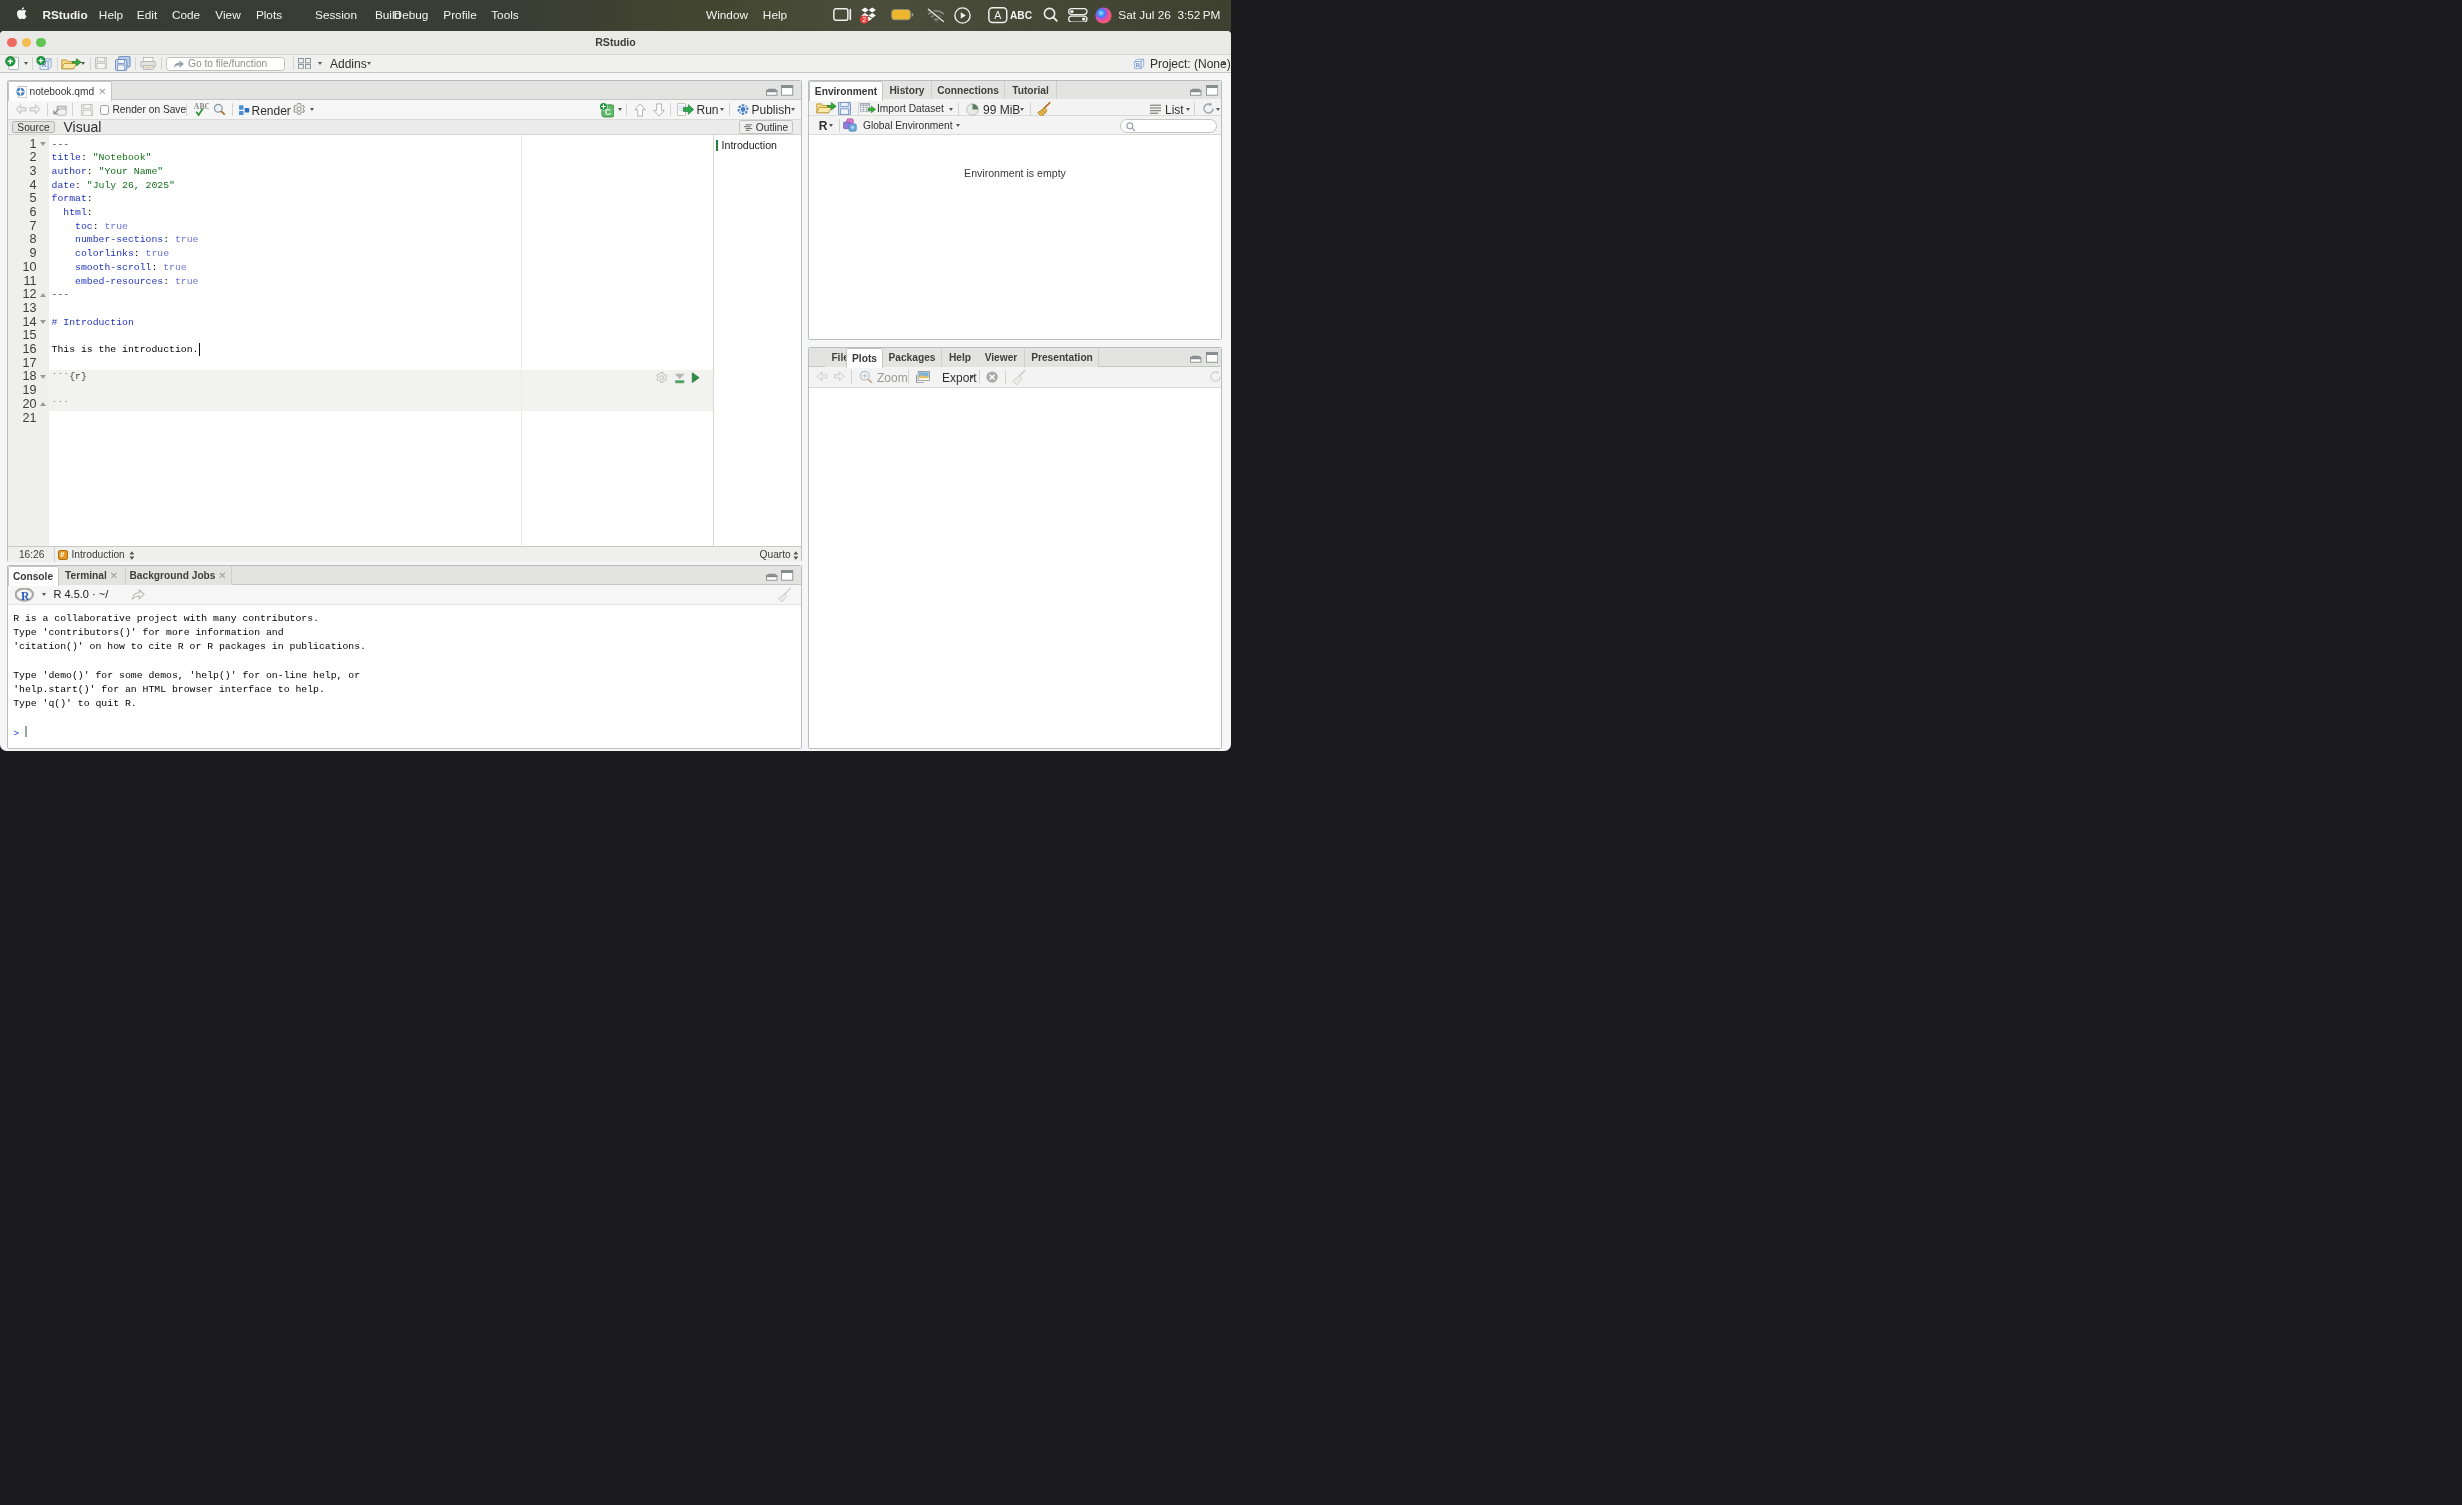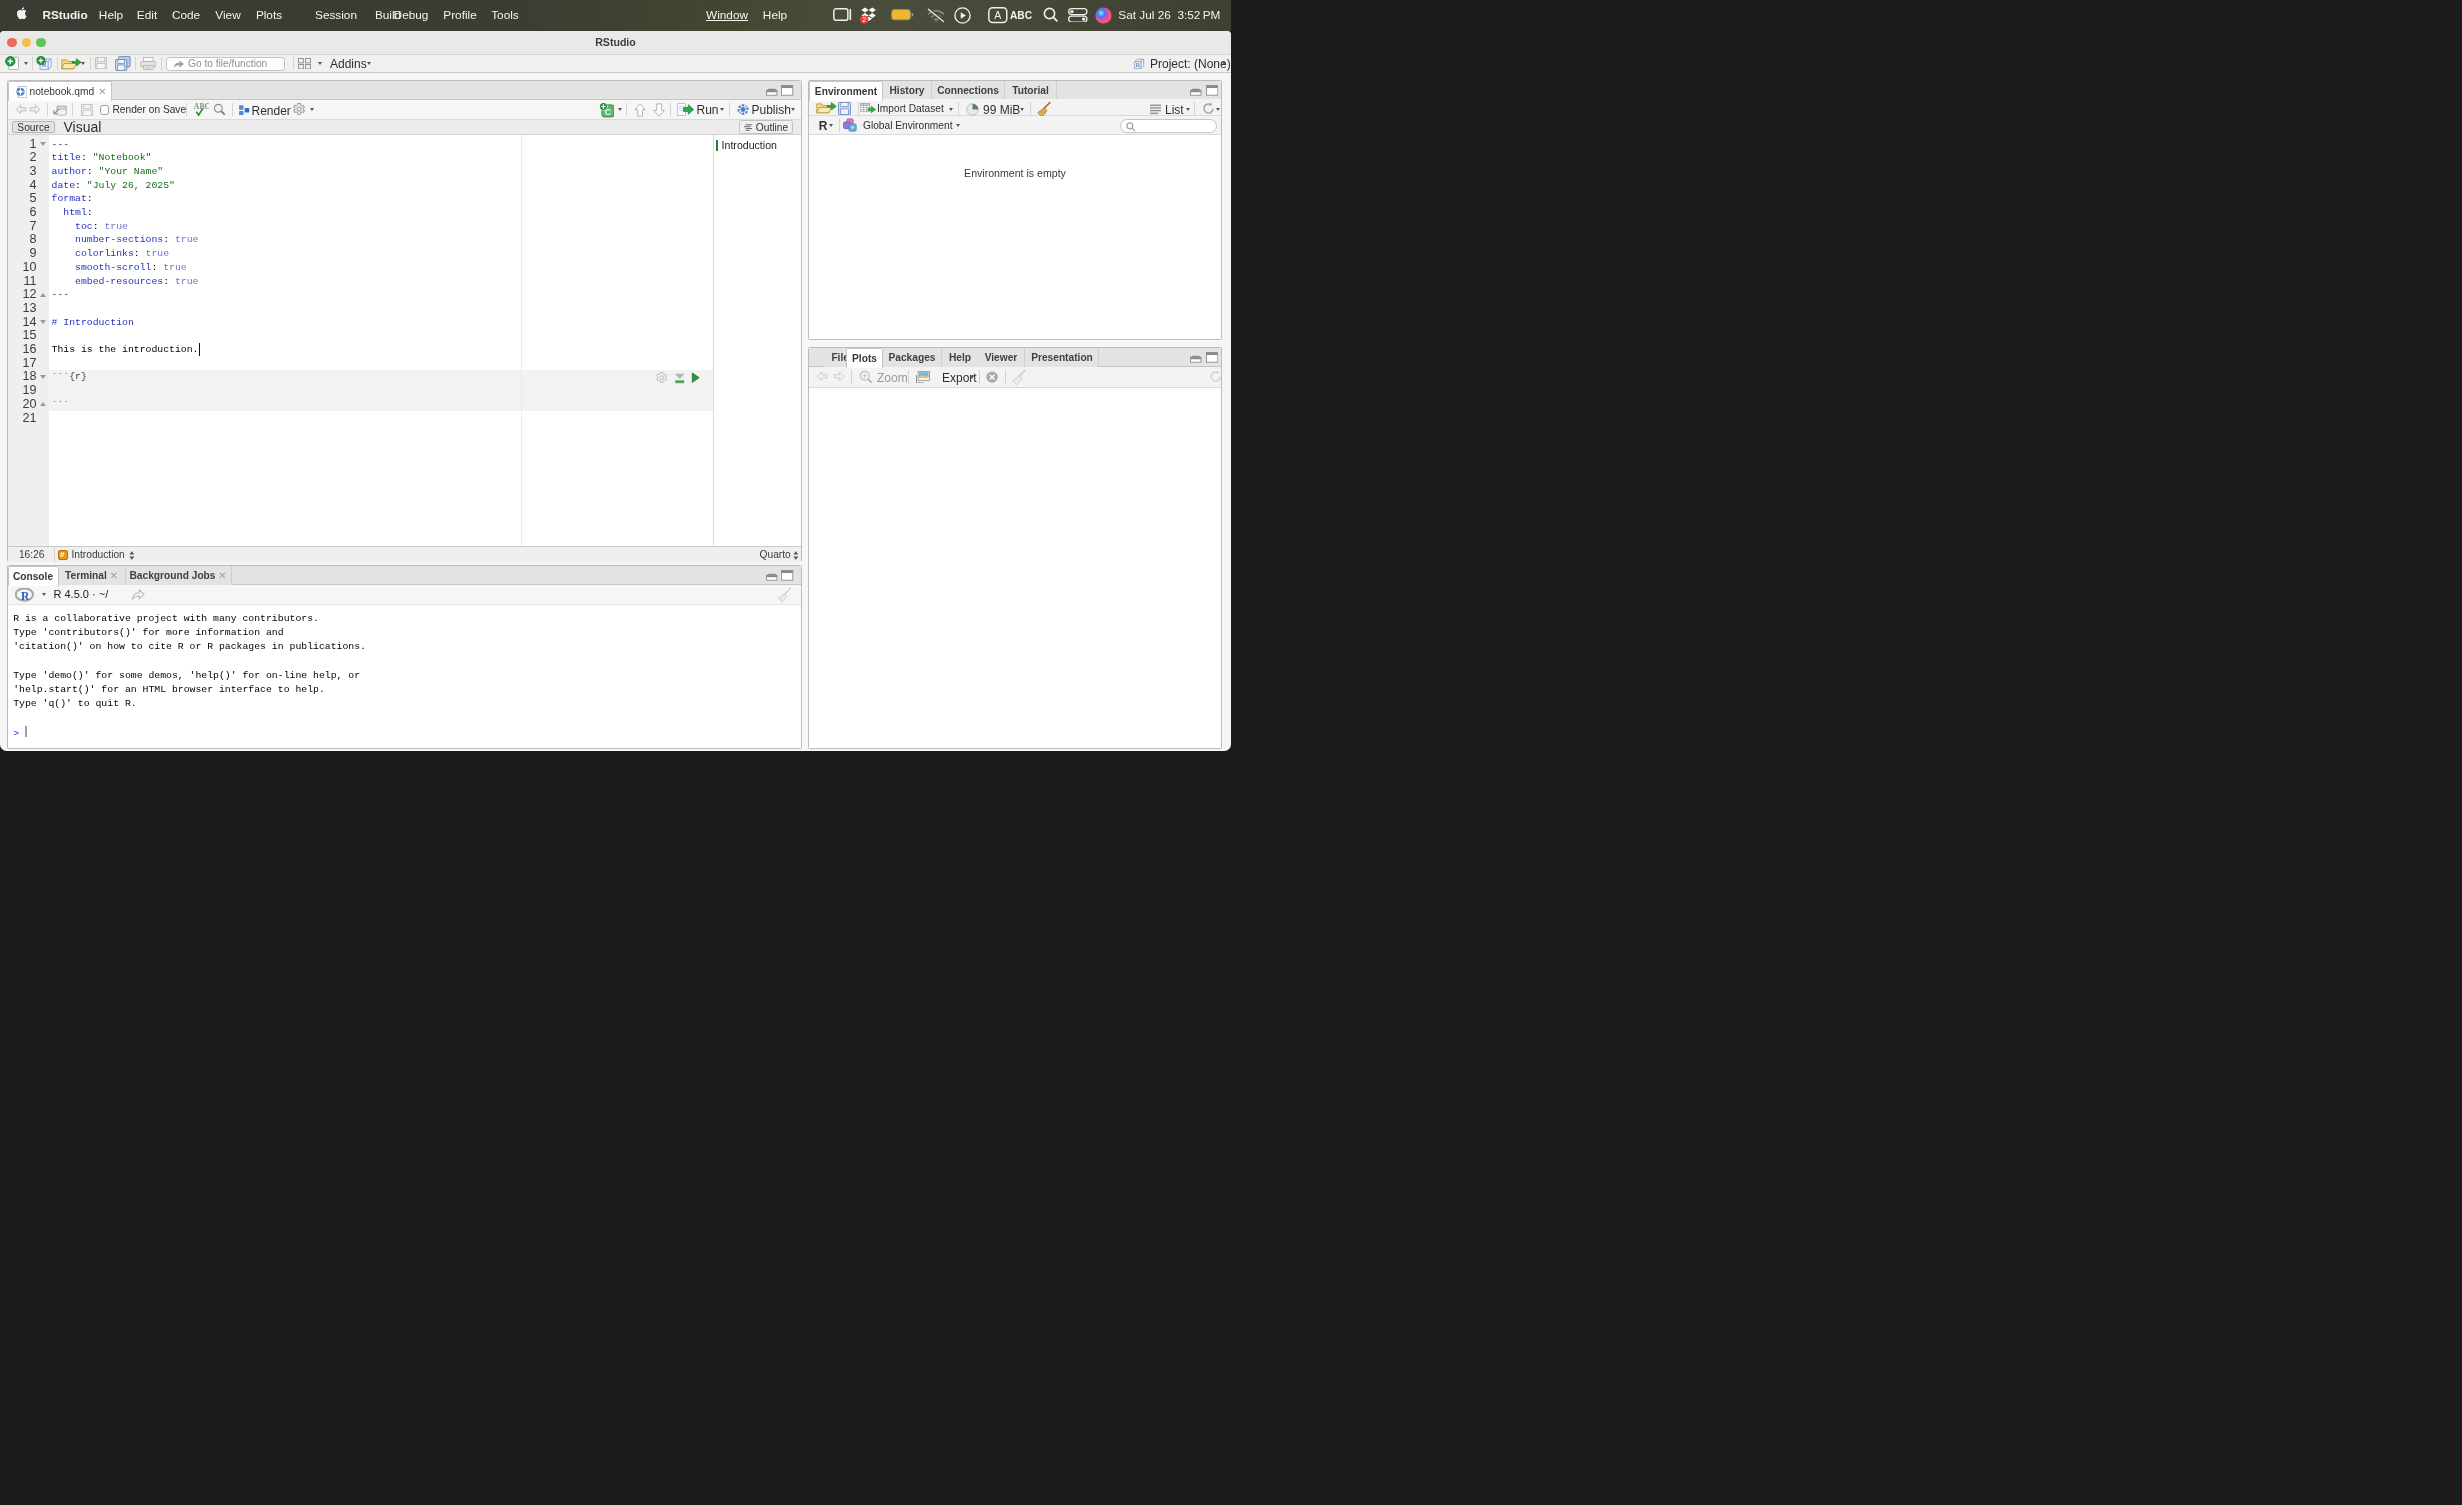--- a/index.html
+++ b/index.html
@@ -47,21 +47,21 @@
     <span class="mitem" style="left:111px;">Help</span>
     <span class="mitem" style="left:147px;">Edit</span>
     <span class="mitem" style="left:186px;">Code</span>
     <span class="mitem" style="left:228px;">View</span>
     <span class="mitem" style="left:269px;">Plots</span>
     <span class="mitem" style="left:336px;text-align:right;">Session</span>
     <span class="mitem" style="left:388px;">Build</span>
     <span class="mitem" style="left:411px;">Debug</span>
     <span class="mitem" style="left:460px;">Profile</span>
     <span class="mitem" style="left:505px;">Tools</span>
-    <span class="mitem" style="left:727px;text-decoration:underline;">Window</span>
+    <span class="mitem" style="left:727px;">Window</span>
     <span class="mitem" style="left:775px;">Help</span>
 
     <svg class="abs" style="left:833px; top:8.1px;" width="19" height="14" viewBox="0 0 23 17">
         <rect x="1" y="1" width="17" height="14" rx="2.5" fill="none" stroke="#f0f0ee" stroke-width="1.8"></rect>
         <rect x="20" y="1" width="2" height="14" rx="1" fill="#f0f0ee"></rect>
       </svg>
     <svg class="abs" style="left:860px; top:6.5px;" width="18" height="17" viewBox="0 0 24 23">
         <path fill="#fbfbfa" d="M6 1 12 5 6 9 0 5zM18 1 24 5 18 9 12 5zM6 10 12 14 6 18 0 14zM18 10 24 14 18 18 12 14zM6 19.5 12 16 18 19.5 12 23z" transform="scale(0.82) translate(2,0)"></path>
         <circle cx="5.5" cy="17" r="5.5" fill="#e9413c"></circle>
         <text x="5.5" y="20.8" font-size="8.5" fill="#fff" text-anchor="middle" font-family="Liberation Sans">2</text>

